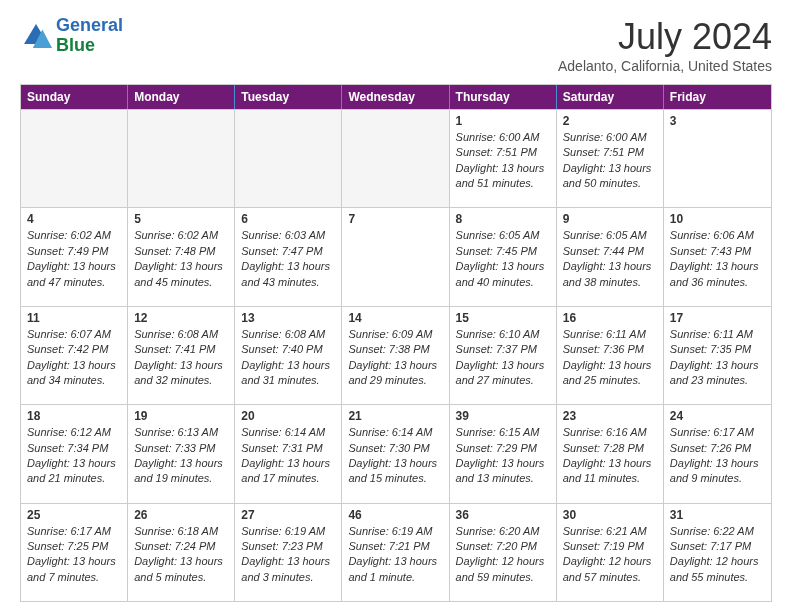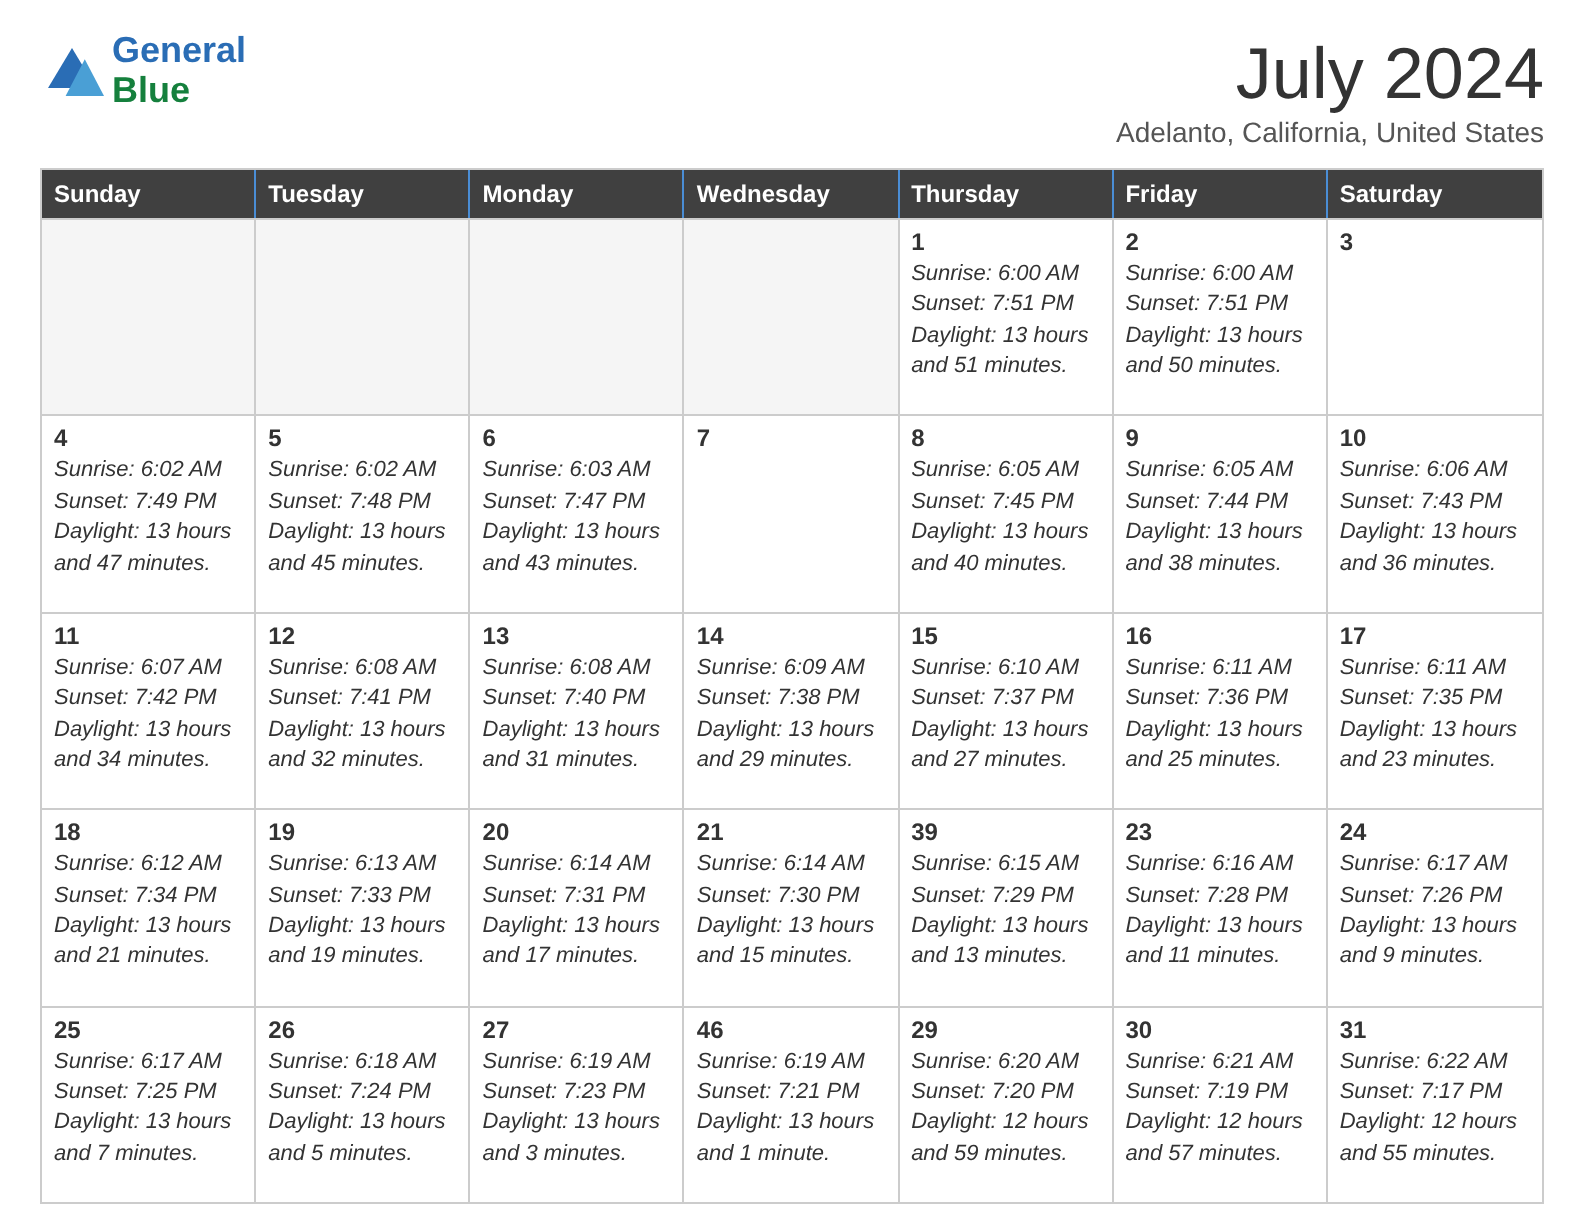--- a/index.html
+++ b/index.html
@@ -56,21 +56,21 @@
     }
     .calendar {
       flex: 1;
       display: flex;
       flex-direction: column;
       border: 1px solid #ccc;
     }
     .cal-header {
       display: grid;
       grid-template-columns: repeat(7, 1fr);
-      background: #404040;
+      background: #701a75;
     }
     .cal-header-cell {
       color: #fff;
       font-size: 12px;
       font-weight: bold;
       padding: 5px 6px;
       border-right: 1px solid #4a8dd5;
     }
     .cal-header-cell:last-child { border-right: none; }
     .cal-body {
@@ -126,26 +126,26 @@
     </div>
     <div class="title-block">
       <div class="month-title">July 2024</div>
       <div class="location">Adelanto, California, United States</div>
     </div>
   </div>
 
   <div class="calendar">
     <div class="cal-header">
       <div class="cal-header-cell">Sunday</div>
+      <div class="cal-header-cell">Monday</div>
       <div class="cal-header-cell">Tuesday</div>
-      <div class="cal-header-cell">Monday</div>
       <div class="cal-header-cell">Wednesday</div>
       <div class="cal-header-cell">Thursday</div>
+      <div class="cal-header-cell">Saturday</div>
       <div class="cal-header-cell">Friday</div>
-      <div class="cal-header-cell">Saturday</div>
     </div>
     <div class="cal-body" id="cal-body">
     <div class="cal-row">
           <div class="cal-cell empty"></div>
           <div class="cal-cell empty"></div>
           <div class="cal-cell empty"></div>
           <div class="cal-cell empty"></div>
           <div class="cal-cell">
             <span class="day-num">1</span>
             <div class="cell-text">Sunrise: 6:00 AM<br>Sunset: 7:51 PM<br>Daylight: 13 hours and 51 minutes.</div>
@@ -258,21 +258,21 @@
           </div>
           <div class="cal-cell">
             <span class="day-num">27</span>
             <div class="cell-text">Sunrise: 6:19 AM<br>Sunset: 7:23 PM<br>Daylight: 13 hours and 3 minutes.</div>
           </div>
           <div class="cal-cell">
             <span class="day-num">46</span>
             <div class="cell-text">Sunrise: 6:19 AM<br>Sunset: 7:21 PM<br>Daylight: 13 hours and 1 minute.</div>
           </div>
           <div class="cal-cell">
-            <span class="day-num">29</span>
+            <span class="day-num">36</span>
             <div class="cell-text">Sunrise: 6:20 AM<br>Sunset: 7:20 PM<br>Daylight: 12 hours and 59 minutes.</div>
           </div>
           <div class="cal-cell">
             <span class="day-num">30</span>
             <div class="cell-text">Sunrise: 6:21 AM<br>Sunset: 7:19 PM<br>Daylight: 12 hours and 57 minutes.</div>
           </div>
           <div class="cal-cell">
             <span class="day-num">31</span>
             <div class="cell-text">Sunrise: 6:22 AM<br>Sunset: 7:17 PM<br>Daylight: 12 hours and 55 minutes.</div>
           </div>

